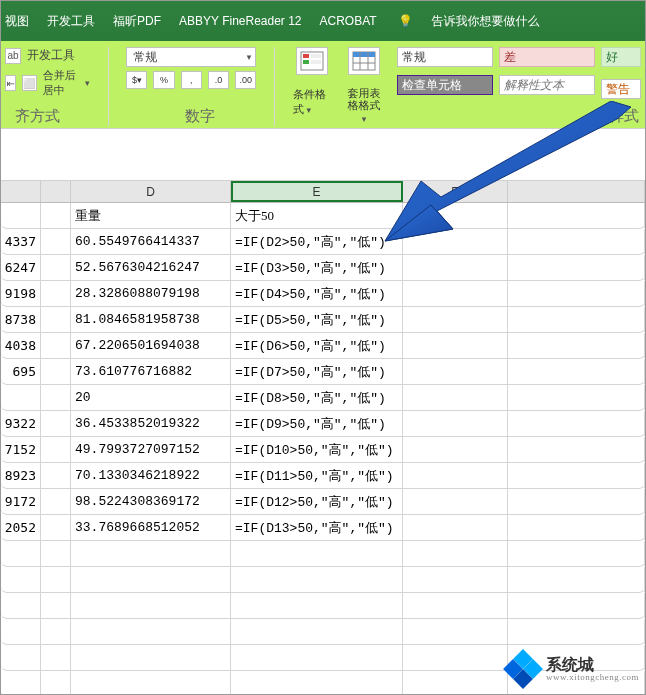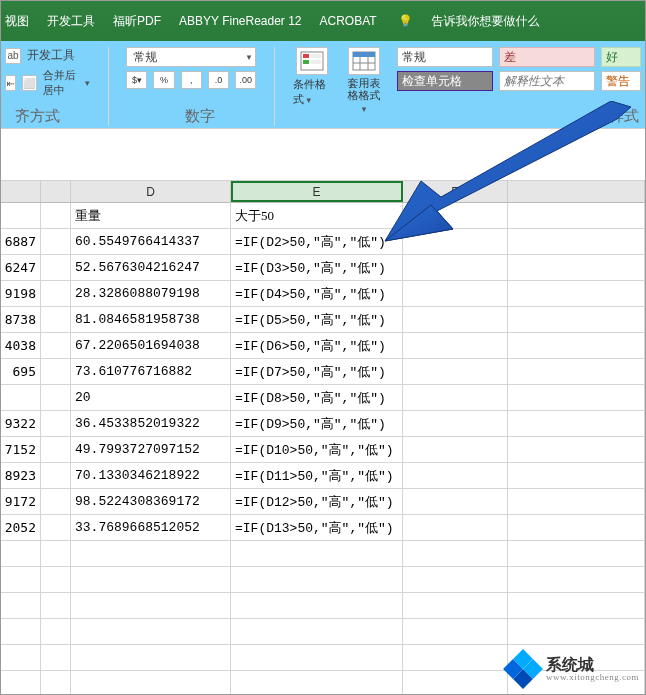--- a/index.html
+++ b/index.html
@@ -23,36 +23,36 @@
     align-items: center;
     padding: 0 4px;
     gap: 18px;
     font-size: 12px;
   }
   .menubar .item { cursor: default; }
   .menubar .bulb { margin-left: 4px; opacity: .85; }
 
   
   .ribbon {
-    background: #7dd3fc;
+    background: #bef264;
     border-bottom: 1px solid #d0d0d0;
     height: 88px;
     display: flex;
     align-items: flex-start;
     padding: 6px 4px 2px 4px;
     gap: 14px;
     position: relative;
   }
   .ribbon-group { display:flex; flex-direction:column; gap:4px; font-size:12px; color:#444; height:100%; justify-content:flex-start; }
   .rb-row { display:flex; align-items:center; gap:6px; }
   .mini-icon { width:16px; height:16px; display:inline-flex; align-items:center; justify-content:center; border:1px solid #c0c0c0; font-size:10px; color:#555; background:#fff;}
   .dropdown { border:1px solid #c0c0c0; background:#fff; height:20px; display:flex; align-items:center; padding:0 14px 0 6px; font-size:12px; position:relative; min-width:80px;}
   .dropdown::after { content:"▾"; position:absolute; right:4px; font-size:9px; color:#555;}
   .tiny-btn { border:1px solid #c0c0c0; background:#fff; width:28px; height:18px; font-size:9px; color:#333; display:inline-flex; align-items:center; justify-content:center;}
-  .big-btn { display:flex; flex-direction:column; align-items:center; gap:2px; width:54px; font-size:11px; color:#333;}
+  .big-btn { display:flex; flex-direction:column; align-items:center; gap:12px; width:54px; font-size:11px; color:#333;}
   .big-btn .ico { width:32px; height:28px; background:#fff; border:1px solid #c0c0c0; display:flex; align-items:center; justify-content:center; }
   .big-btn .sub::after{content:" ▾"; font-size:9px; color:#555;}
   .style-box { border:1px solid #c0c0c0; background:#fff; width:96px; height:20px; display:flex; align-items:center; padding:0 4px; font-size:12px;}
   .style-cell-check { background:#888; color:#fff; border:1px solid #4c1d95; }
   .style-bad { border:1px solid #d9b3b3; color:#a03030; background:#f7dada;}
   .style-good { border:1px solid #bcd9b3; color:#2a7a3a; background:#d7f0d0;}
   .style-explain { color:#777; font-style: italic; }
   .style-warn { color:#c05500; }
   .ribbon .group-sep { width:1px; background:#d8d8d8; align-self:stretch; margin:0 4px;}
   .grp-label {position:absolute; bottom:2px; font-size:15px; color:#666;}
@@ -64,21 +64,21 @@
   .w-left{width:40px; border-left:none;}
   .w-c{width:30px;}
   .w-d{width:160px;}
   .w-e{width:172px;}
   .w-f{width:105px;}
   .w-rest{flex:1;}
   .colhdr .sel { outline:2px solid #1a7a2e; outline-offset:-2px; background:#d3e8d5;}
 
   
   .grid { height: calc(695px - 24px - 88px - 22px - 24px); overflow:hidden; background:#fff; position:relative;}
-  .row { display:flex; height:26px; border-bottom:1px solid #d5d5d5;}
+  .row { display:flex; height:26px; border-bottom:1px solid #d5d5d5;border-radius:6px;}
   .cell { border-right:1px solid #d5d5d5; padding:0 4px; display:flex; align-items:center; font-family:"SimSun","Courier New",monospace; font-size:13px; color:#000; overflow:hidden;}
   .cell.hdrcell{ font-family:"Microsoft YaHei"; }
   .cell.c-left{width:40px; justify-content:flex-end; font-family:monospace;}
   .cell.c-d{width:160px;}
   .cell.c-e{width:172px;}
   .cell.c-f{width:105px;}
   .cell.c-rest{flex:1;}
   .cell.c-stub{width:30px;}
   .spacer-above { height:52px; border-bottom:1px solid #d0d0d0;}
   
@@ -168,21 +168,21 @@
 
   <div class="ribbon-group">
     <div class="rb-row">
       <div class="style-box">常规</div>
       <div class="style-box style-bad">差</div>
       <div class="style-box style-good" style="width:40px;">好</div>
     </div>
     <div class="rb-row">
       <div class="style-box style-cell-check">检查单元格</div>
       <div class="style-box style-explain">解释性文本</div>
-      <div class="style-box style-warn" style="width:40px;">警告</div>
+      <div class="style-box style-warn" style="width:40px;margin-top:8px;">警告</div>
     </div>
   </div>
 
   <span class="grp-label" id="lbl1">齐方式</span>
   <span class="grp-label" id="lbl2">数字</span>
   <span class="grp-label" id="lbl3">样式</span>
 </div>
 
 <div class="spacer-above"></div>
 
@@ -200,21 +200,21 @@
   <div class="row">
     <div class="cell c-left"></div>
     <div class="cell c-stub"></div>
     <div class="cell c-d hdrcell">重量</div>
     <div class="cell c-e hdrcell">大于50</div>
     <div class="cell c-f"></div>
     <div class="cell c-rest"></div>
   </div>
   <div id="data-rows">
       <div class="row">
-        <div class="cell c-left">6887</div>
+        <div class="cell c-left">4337</div>
         <div class="cell c-stub"></div>
         <div class="cell c-d">60.5549766414337</div>
         <div class="cell c-e">=IF(D2&gt;50,"高","低")</div>
         <div class="cell c-f"></div>
         <div class="cell c-rest"></div>
       </div>
       <div class="row">
         <div class="cell c-left">6247</div>
         <div class="cell c-stub"></div>
         <div class="cell c-d">52.5676304216247</div>

